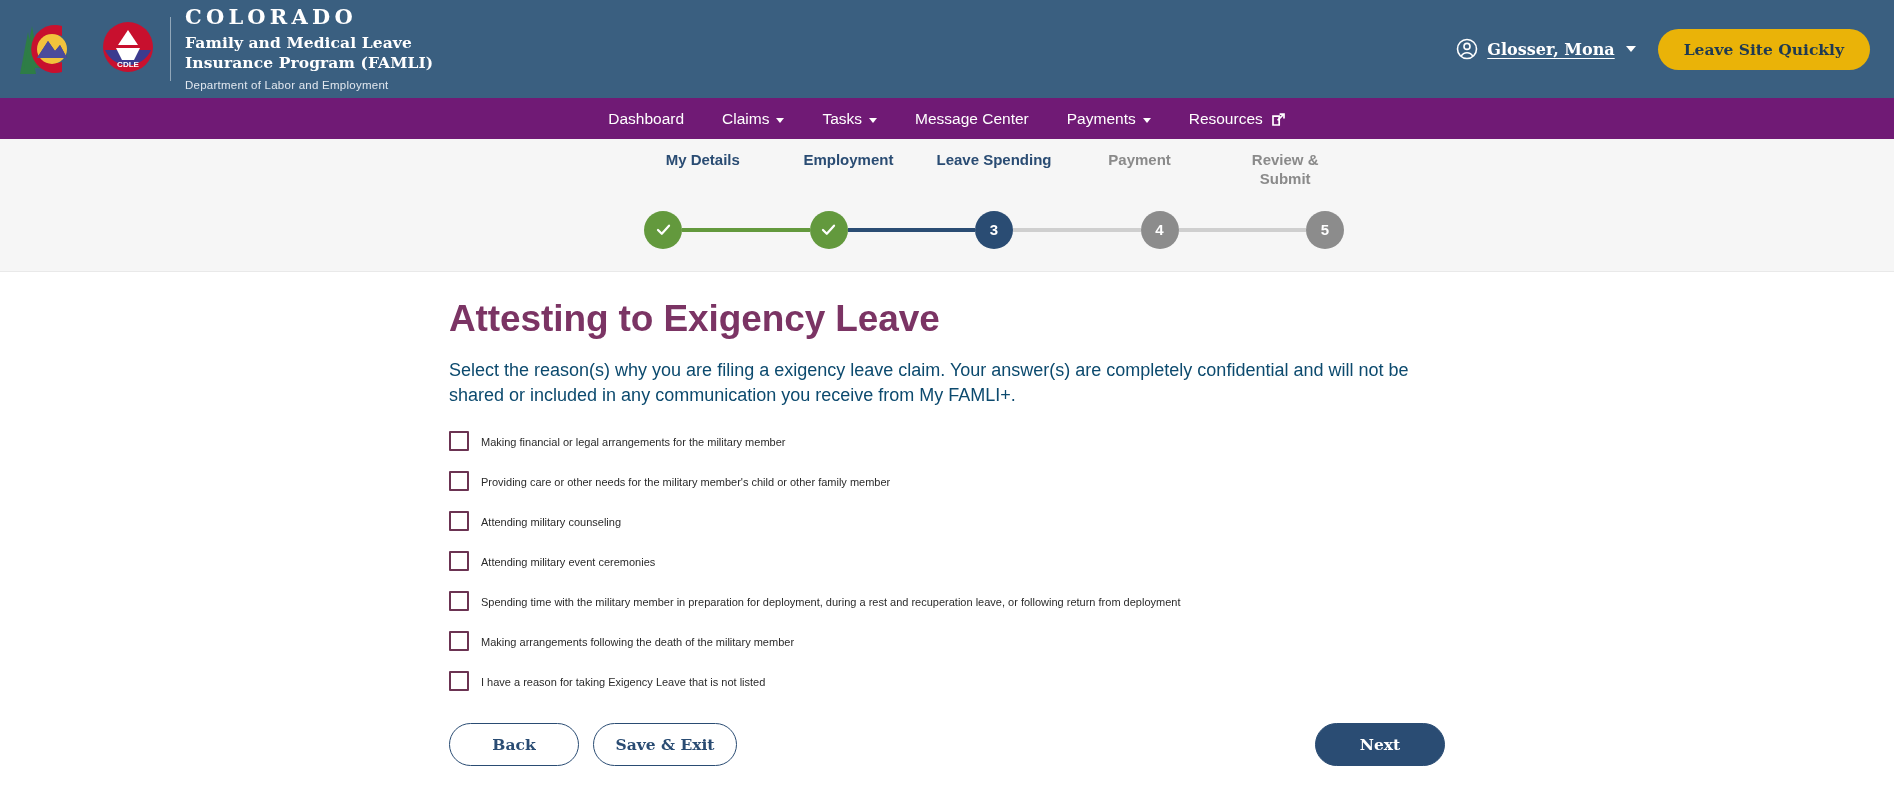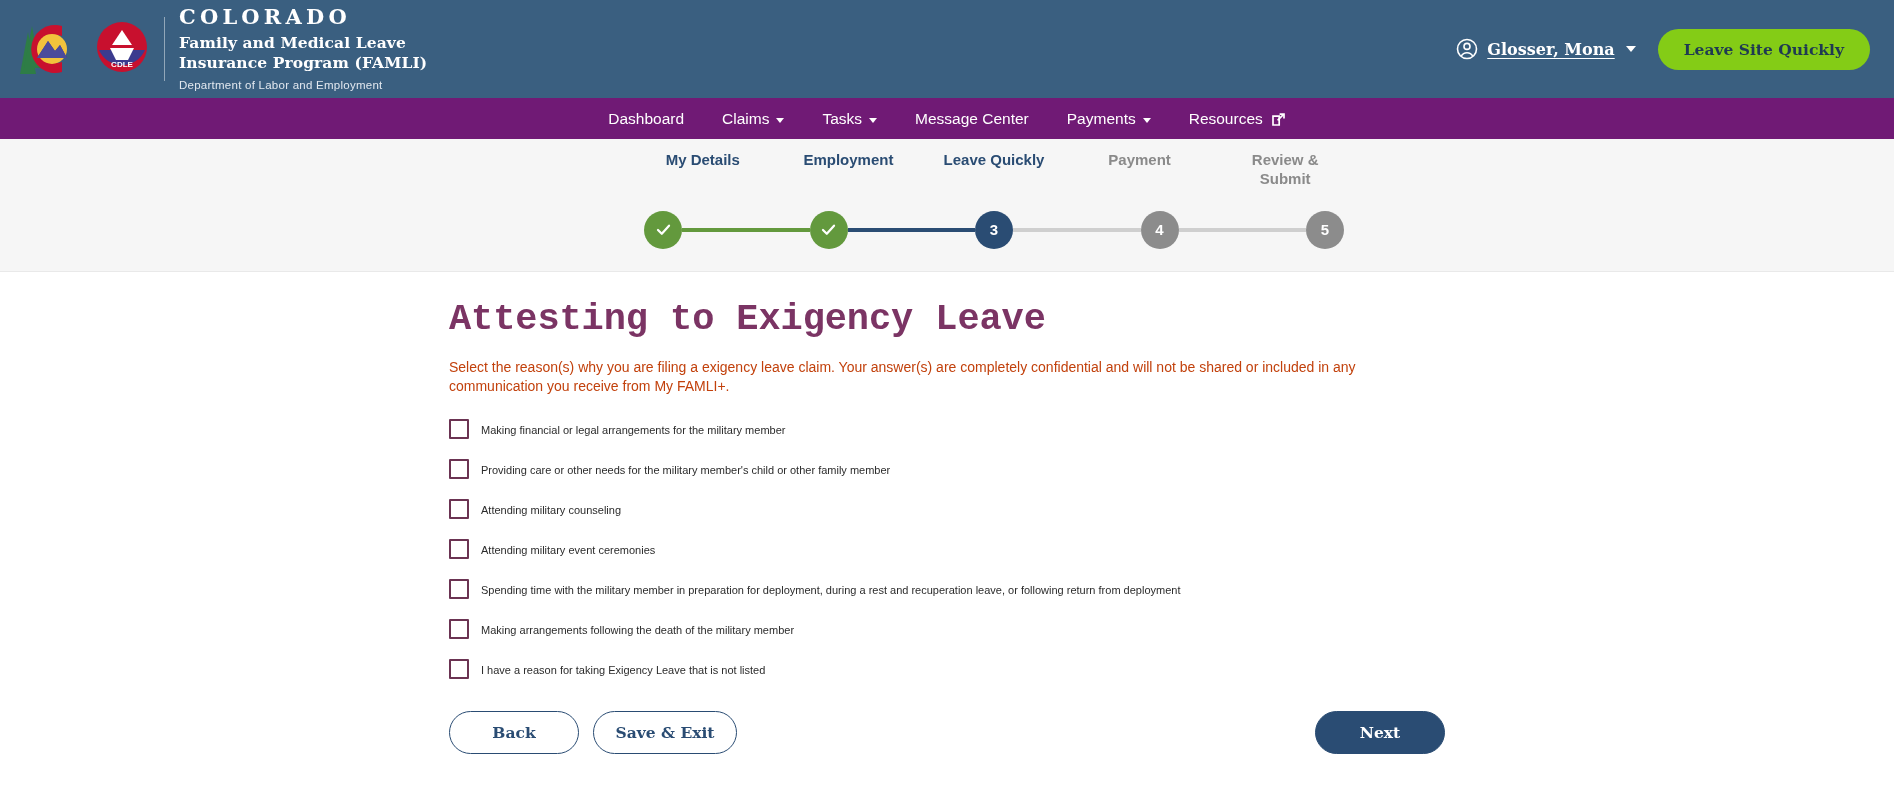--- a/index.html
+++ b/index.html
@@ -16,21 +16,21 @@
   
   .site-header {
     background: #3a5f80;
     height: 98px;
     display: flex;
     align-items: center;
     padding: 0 24px 0 10px;
     position: relative;
   }
   .brand { display:flex; align-items:center; gap:0; }
-  .logo-wrap { display:flex; align-items:center; gap: 0; padding-right: 12px; }
+  .logo-wrap { display:flex; align-items:center; gap: 6px; padding-right: 12px; }
   .brand-divider { width:1px; height:64px; background: rgba(255,255,255,0.45); margin: 0 14px 0 4px; }
   .brand-text { color:#fff; line-height:1.18; }
   .brand-colorado {
     font-family: "DejaVu Serif", serif;
     font-weight: bold;
     font-size: 21px;
     letter-spacing: 4.2px;
     margin-bottom: 3px;
   }
   .brand-program {
@@ -67,21 +67,21 @@
     color:#ffffff;
   }
   .caret-down {
     width:0;height:0;
     border-left:5px solid transparent;
     border-right:5px solid transparent;
     border-top:6px solid #ffffff;
     margin-left:2px;
   }
   .leave-quickly {
-    background:#84cc16;
+    background:#eab308;
     color:#1f3a52;
     border:none;
     border-radius:40px;
     padding: 11px 26px;
     font-family:"DejaVu Serif", serif;
     font-weight:bold;
     font-size:15.5px;
     cursor:pointer;
     white-space:nowrap;
   }
@@ -164,36 +164,36 @@
   .step-line { flex:1 1 auto; height:4px; background:#cfcfcf; }
   .step-line.green { background:#63993d; }
   .step-line.navy { background:#2a4c73; }
   .check { width:17px; height:17px; display:block; }
 
   
   .content {
     padding: 26px 0 0 449px;
   }
   .page-title {
-    font-family:Liberation Mono, monospace;
+    font-family:Liberation Sans, sans-serif;
     font-weight:bold;
     color:#7b3464;
     font-size: 37px;
     margin: 0 0 18px 0;
     letter-spacing:-0.1px;
   }
   .required-note {
     font-size:15.5px;
     color:#2b2b2b;
     margin-bottom: 13px;
   }
   .required-note .star { color:#d93a2b; font-weight:bold; }
   .intro {
-    font-size:14px;
-    color:#c2410c;
+    font-size:18px;
+    color:#0c4a6e;
     line-height:1.42;
     max-width: 960px;
     margin-bottom: 22px;
   }
 
   .options { margin-bottom: 6px; }
   .option-row {
     display:block;
     margin-bottom: 20px;
     max-width: 960px;
@@ -323,21 +323,21 @@
           </svg>
         </span>
       </div>
     </nav>
 
   <div class="stepper-band">
     <div class="stepper-inner">
       <div class="step-labels" id="step-labels">
           <div class="step-label done">My Details</div>
           <div class="step-label done">Employment</div>
-          <div class="step-label active">Leave Quickly</div>
+          <div class="step-label active">Leave Spending</div>
           <div class="step-label todo">Payment</div>
           <div class="step-label todo">Review &amp; Submit</div>
         </div>
       <div class="step-track" id="step-track">
           <div class="step-node done">
             <svg class="check" viewBox="0 0 20 20">
               <path d="M3.5 10.5 L8 15 L16.5 5.5" fill="none" stroke="#ffffff" stroke-width="2.6" stroke-linecap="round" stroke-linejoin="round"></path>
             </svg>
           </div>
           <div class="step-line green"></div>

